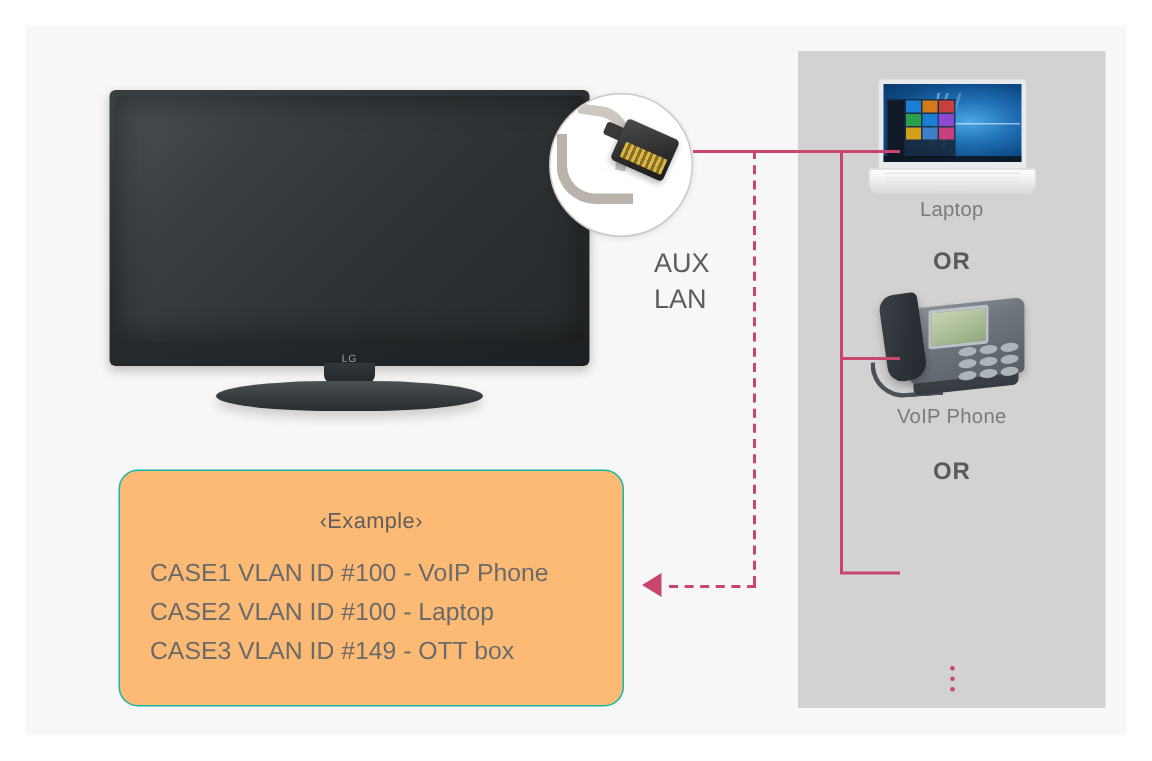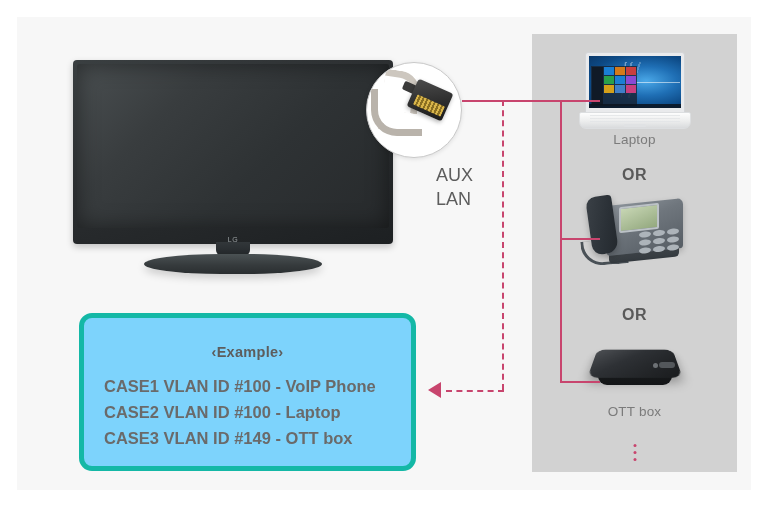--- a/index.html
+++ b/index.html
@@ -131,25 +131,24 @@
     color: #5d5d5d;
     padding-left: 43px;
   }
   
   .example-box {
     position: absolute;
     left: 79px;
     top: 313px;
     width: 337px;
     height: 158px;
-    border: 5px solid #14b8a6;
+    border: 1px solid #14b8a6;
     border-radius: 13px;
-    background: #7dd3fc;
+    background: #fdba74;
     box-sizing: border-box;
-    font-weight: bold;
   }
   .example-title {
     text-align: center;
     margin-top: 26px;
     font-size: 14.5px;
     color: #5d5d5d;
     letter-spacing: .3px;
   }
   .example-lines {
     margin-top: 13px;
@@ -501,35 +500,27 @@
             <i></i>
             <i></i>
             <i></i>
             <i></i>
             <i></i>
             <i></i>
             <i></i>
         </div>
         <div class="voip-handset"></div>
       </div>
+      <div class="device-caption">VoIP Phone</div>
     </div>
 
     <div class="device-block" style="top:272px;">
       <span class="or-label">OR</span>
     </div>
 
-    <div class="device-block" style="top:302px;">
-      <div class="ott">
-        <div class="ott-side"></div>
-        <div class="ott-top"></div>
-        <div class="ott-led"></div>
-        <div class="ott-port"></div>
-      </div>
-      <div class="device-caption">OTT box</div>
-    </div>
 
     <div class="ellipsis-dots" style="top:410px;">
       <i></i>
         <i></i>
         <i></i>
     </div>
   </div>
 
   <div class="wire wire-h" style="left:462px; top:100px; width:100px;"></div>
   <div class="wire wire-v" style="left:560px; top:100px; height:282px;"></div>

